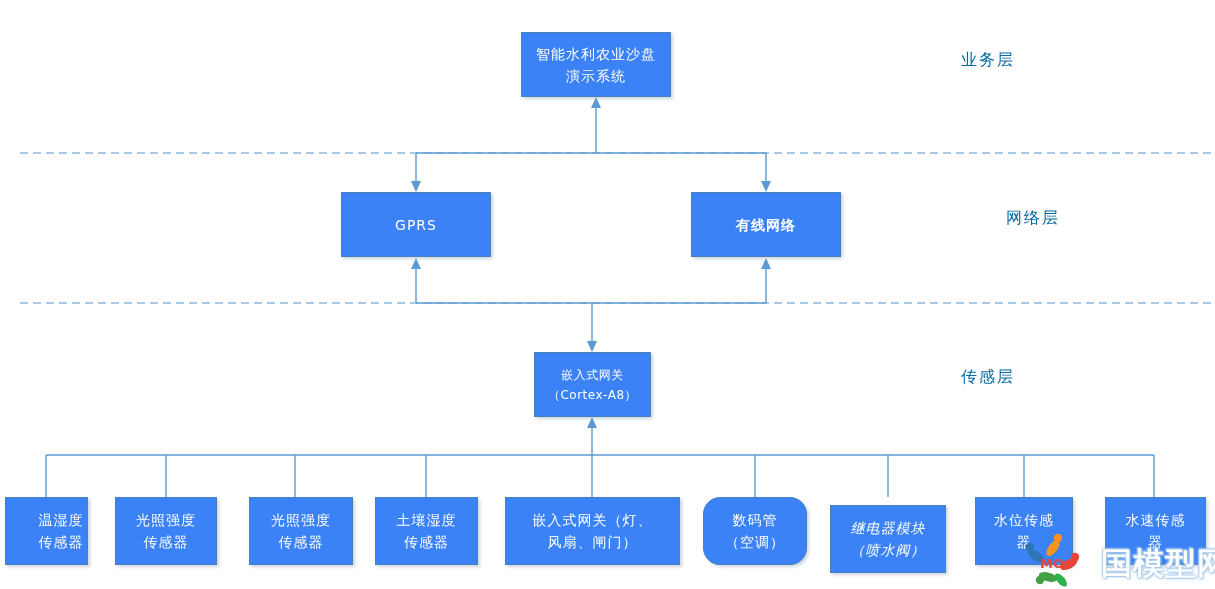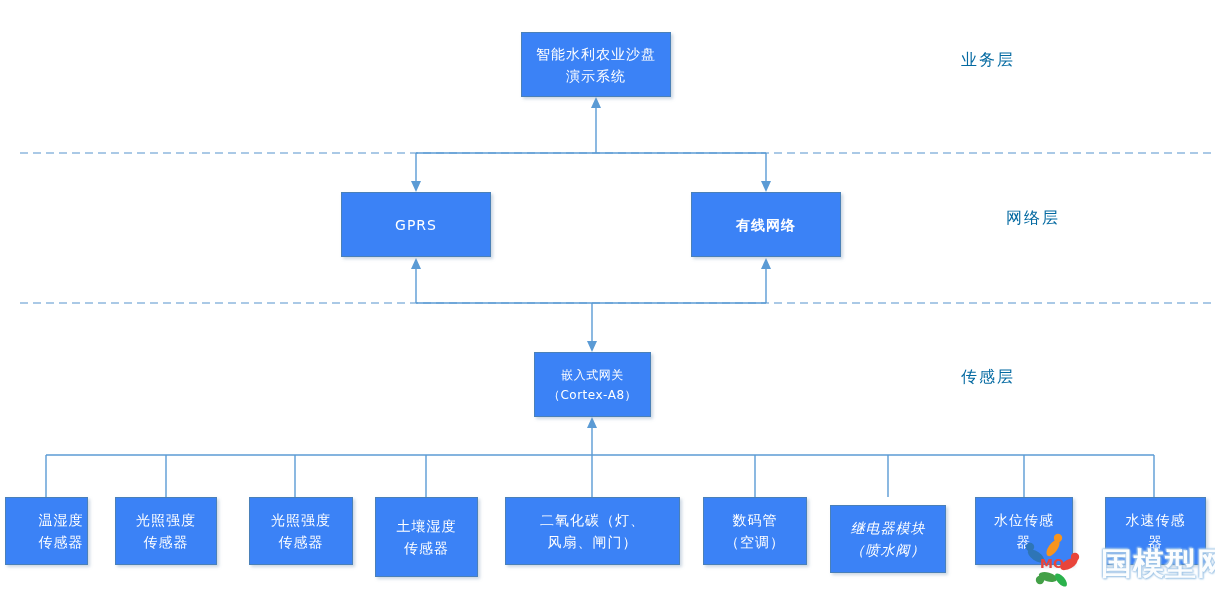--- a/index.html
+++ b/index.html
@@ -137,29 +137,29 @@
 传感器</span>
   </div>
   <div class="node" style="left:115px; top:497px; width:102px; height:68px;">
     <span class="lbl">光照强度
 传感器</span>
   </div>
   <div class="node" style="left:243px; top:497px; width:104px; height:68px;margin-left:6px;">
     <span class="lbl">光照强度
 传感器</span>
   </div>
-  <div class="node" style="left:375px; top:497px; width:103px; height:80px;">
+  <div class="node" style="left:375px; top:497px; width:103px; height:68px;">
     <span class="lbl">土壤湿度
 传感器</span>
   </div>
   <div class="node" style="left:505px; top:497px; width:175px; height:68px;">
-    <span class="lbl">二氧化碳（灯、
+    <span class="lbl">嵌入式网关（灯、
 风扇、闸门）</span>
   </div>
-  <div class="node" style="left:703px; top:497px; width:104px; height:68px;">
+  <div class="node" style="left:703px; top:497px; width:104px; height:68px;border-radius:17px;">
     <span class="lbl">数码管
 （空调）</span>
   </div>
   <div class="node" style="left:830px; top:505px; width:116px; height:68px;font-style:italic;">
     <span class="lbl">继电器模块
 （喷水阀）</span>
   </div>
   <div class="node" style="left:975px; top:497px; width:98px; height:68px;">
     <span class="lbl">水位传感
 器</span>

